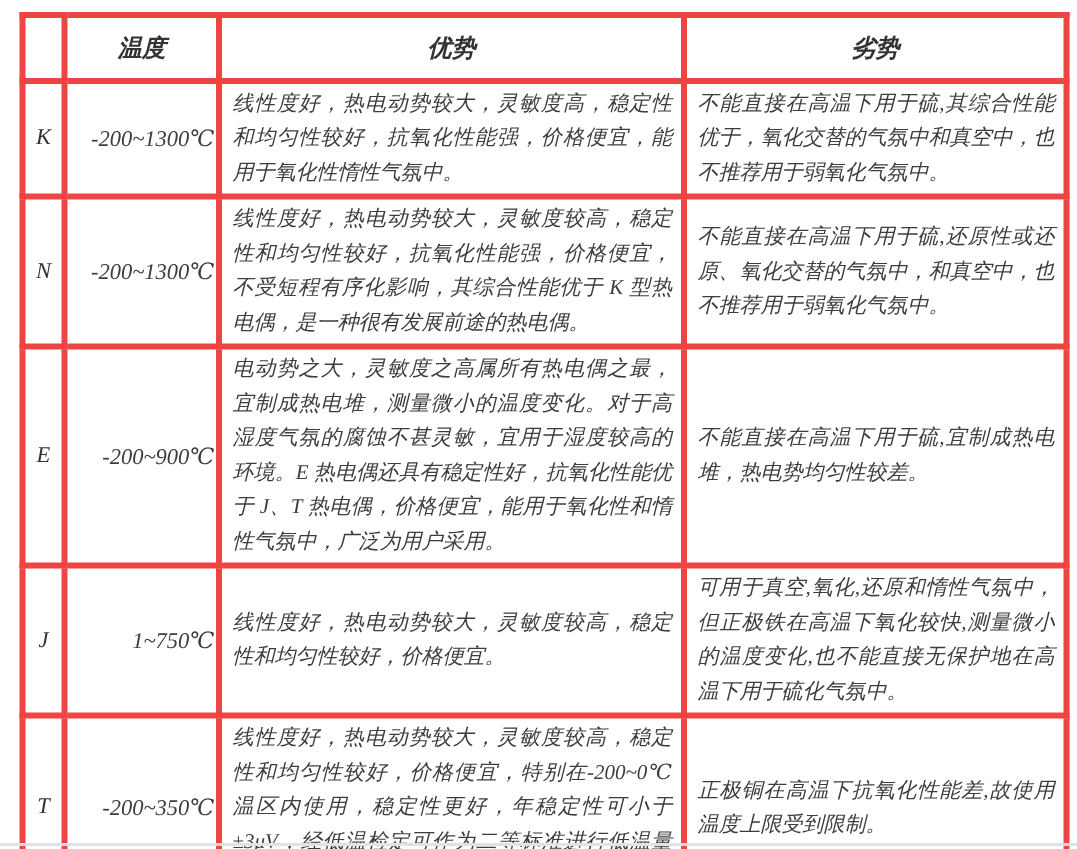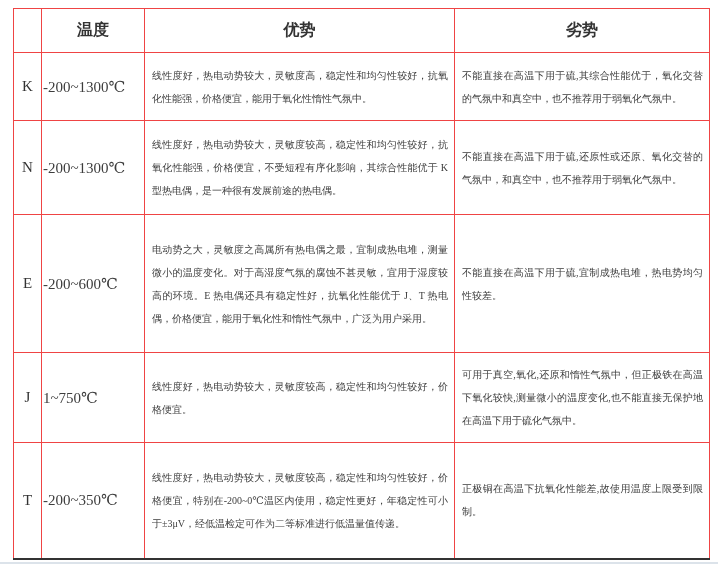--- a/index.html
+++ b/index.html
@@ -23,23 +23,24 @@
     table-layout: fixed;
     width: 696px;
   }
   .tc-table col.c-type { width: 28px; }
   .tc-table col.c-temp { width: 103px; }
   .tc-table col.c-adv  { width: 310px; }
   .tc-table col.c-dis  { width: 255px; }
 
   .tc-table th,
   .tc-table td {
-    border: 1px solid #ef4444;
+    border: 4px solid #ef4444;
     vertical-align: middle;
     overflow: hidden;
+    font-style: italic;
   }
   .tc-table { border: 1px solid #333333; border-bottom-width: 2px; }
 
   .tc-table thead tr { height: 44px; }
   .tc-table th {
     font-size: 16px;
     font-weight: bold;
     text-align: center;
     color: #333333;
   }
@@ -49,26 +50,26 @@
   tr.r-e { height: 138px; }
   tr.r-j { height: 90px; }
   tr.r-t { height: 116px; }
 
   td.type {
     text-align: center;
     font-size: 15px;
     color: #333333;
   }
   td.temp {
-    text-align: left;
+    text-align: right;
     font-size: 15px;
     white-space: nowrap;
   }
   td.adv, td.dis {
-    font-size: 10px;
+    font-size: 14px;
     line-height: 23px;
     padding: 2px 6px 2px 7px;
     text-align: justify;
     text-justify: inter-ideograph;
   }
 
   .bottom-divider {
     position: absolute;
     left: 0;
     top: 562px;
@@ -102,21 +103,21 @@
       <td class="dis">不能直接在高温下用于硫,其综合性能优于，氧化交替的气氛中和真空中，也不推荐用于弱氧化气氛中。</td>
     </tr>
     <tr class="r-n">
       <td class="type">N</td>
       <td class="temp">-200~1300℃</td>
       <td class="adv">线性度好，热电动势较大，灵敏度较高，稳定性和均匀性较好，抗氧化性能强，价格便宜，不受短程有序化影响，其综合性能优于 K 型热电偶，是一种很有发展前途的热电偶。</td>
       <td class="dis">不能直接在高温下用于硫,还原性或还原、氧化交替的气氛中，和真空中，也不推荐用于弱氧化气氛中。</td>
     </tr>
     <tr class="r-e">
       <td class="type">E</td>
-      <td class="temp">-200~600℃</td>
+      <td class="temp">-200~900℃</td>
       <td class="adv">电动势之大，灵敏度之高属所有热电偶之最，宜制成热电堆，测量微小的温度变化。对于高湿度气氛的腐蚀不甚灵敏，宜用于湿度较高的环境。E 热电偶还具有稳定性好，抗氧化性能优于 J、T 热电偶，价格便宜，能用于氧化性和惰性气氛中，广泛为用户采用。</td>
       <td class="dis">不能直接在高温下用于硫,宜制成热电堆，热电势均匀性较差。</td>
     </tr>
     <tr class="r-j">
       <td class="type">J</td>
       <td class="temp">1~750℃</td>
       <td class="adv">线性度好，热电动势较大，灵敏度较高，稳定性和均匀性较好，价格便宜。</td>
       <td class="dis">可用于真空,氧化,还原和惰性气氛中，但正极铁在高温下氧化较快,测量微小的温度变化,也不能直接无保护地在高温下用于硫化气氛中。</td>
     </tr>
     <tr class="r-t">

